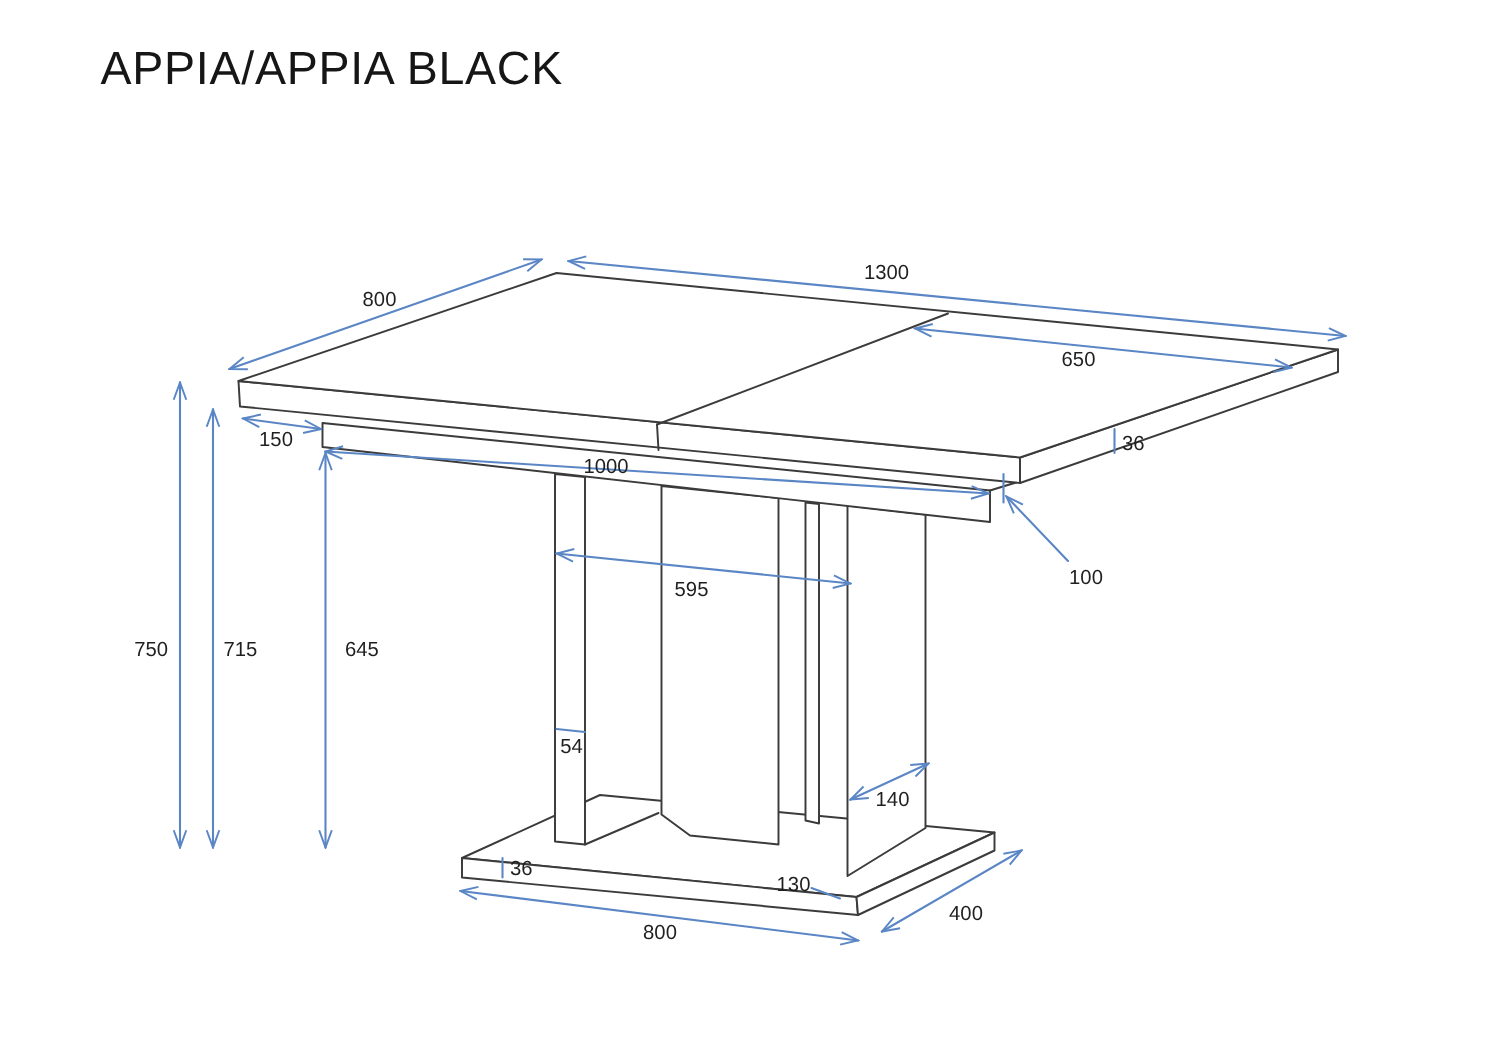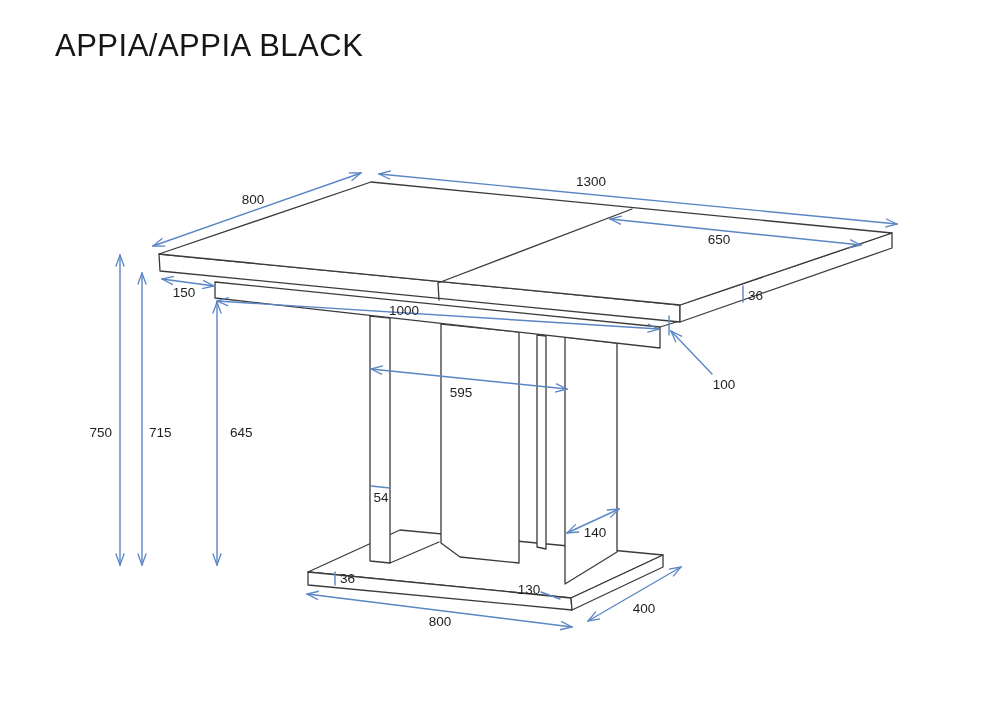--- a/index.html
+++ b/index.html
@@ -1,18 +1,18 @@
 <!DOCTYPE html>
 <html><head>
 <meta charset="utf-8">
 <style>
   html,body{margin:0;padding:0;background:#ffffff;width:1000px;height:707px;overflow:hidden;}
   .page{position:relative;width:1000px;height:707px;background:#fff;font-family:"Liberation Sans",sans-serif;}
   h1.title{
-    position:absolute;left:55px;top:28px;margin:0;
+    position:absolute;left:67px;top:28px;margin:0;
     font-size:31px;font-weight:400;letter-spacing:.5px;color:#161616;
     font-family:"Liberation Sans",sans-serif;
   }
   svg{position:absolute;left:0;top:0;display:block;}
   .face{fill:#ffffff;stroke:#3b3b3b;stroke-width:1.3;stroke-linejoin:round;}
   .edge{fill:none;stroke:#3b3b3b;stroke-width:1.3;stroke-linecap:round;}
   .dim{fill:none;stroke:#5b86c5;stroke-width:1.4;stroke-linecap:round;}
   .arr2{marker-start:url(#arw);marker-end:url(#arw);}
   .arr1{marker-end:url(#arw);}
   text.dimlabel{font-family:"Liberation Sans",sans-serif;font-size:13.5px;fill:#1f1f1f;}

